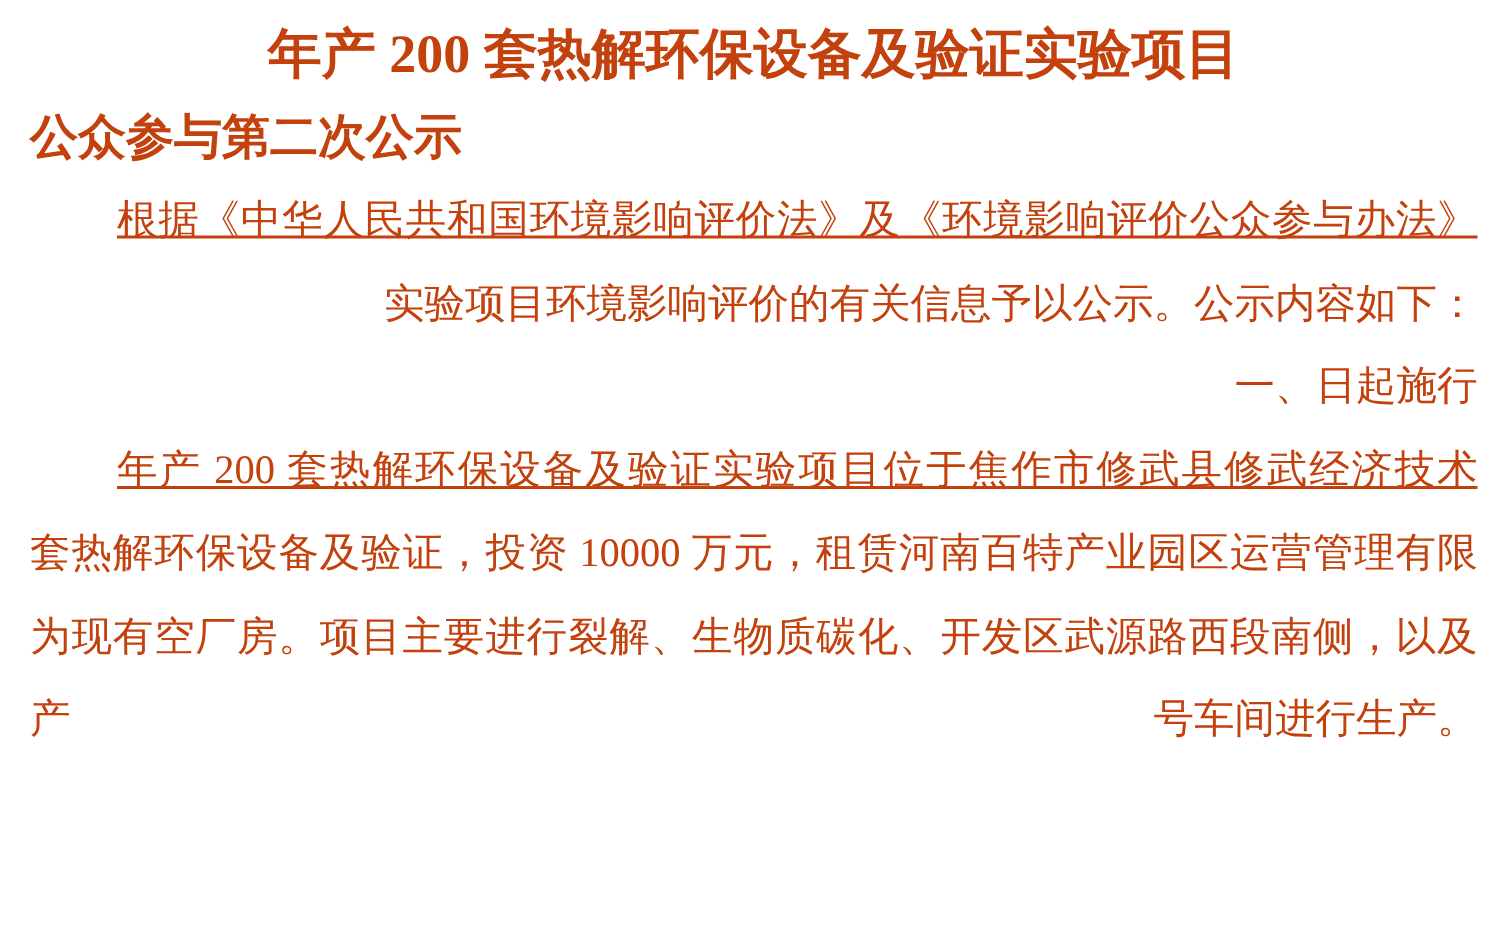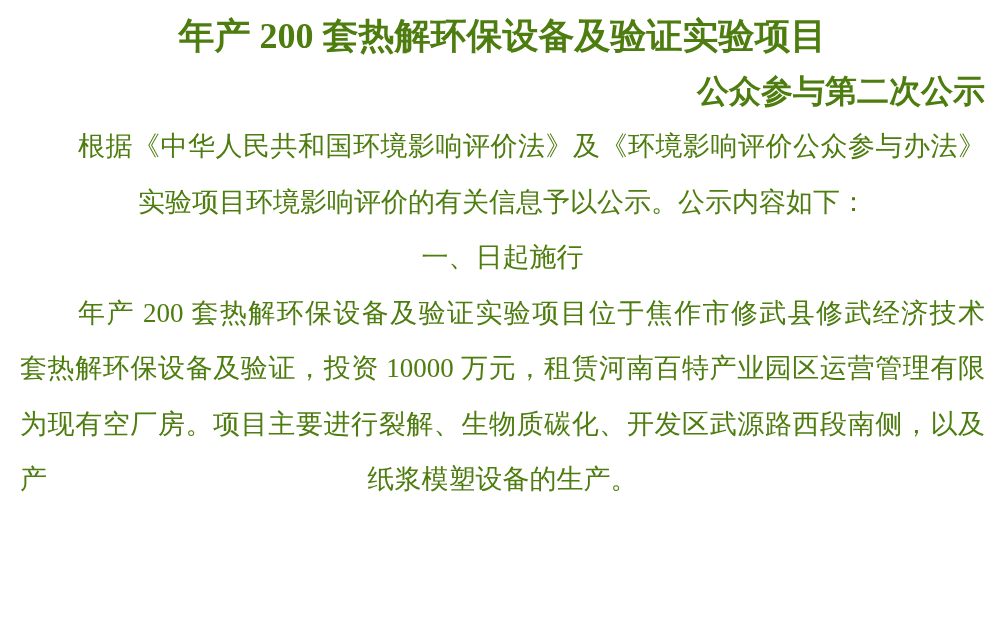--- a/index.html
+++ b/index.html
@@ -9,61 +9,62 @@
   }
   .page {
     position: relative;
     width: 1000px;
     height: 620px;
     background: #ffffff;
     box-sizing: border-box;
     padding: 8px 15px 0 20px;
     overflow: hidden;
     font-family: "Liberation Serif", "DejaVu Serif", serif;
-    color: #4d7c0f;
+    color: #c2410c;
   }
   .title-line1 {
     text-align: center;
     font-weight: bold;
     font-size: 36px;
     line-height: 56px;
     height: 56px;
     white-space: nowrap;
   }
   .title-line2 {
-    text-align: right;
+    text-align: left;
     font-weight: bold;
     font-size: 32px;
     line-height: 55px;
     height: 55px;
     white-space: nowrap;
   }
   .body-line {
     font-size: 27px;
     line-height: 55.5px;
     height: 55.5px;
-    text-align: center;
+    text-align: right;
   }
   .just {
     text-align: justify;
     text-align-last: justify;
   }
   .indent {
     text-indent: 58px;
+    text-decoration: underline;
   }
 </style>
 </head>
 <body>
 
 <div class="page">
   <div class="title-line1">年产 200 套热解环保设备及验证实验项目</div>
   <div class="title-line2">公众参与第二次公示</div>
 
   <div class="body-line indent just">根据《中华人民共和国环境影响评价法》及《环境影响评价公众参与办法》</div>
   <div class="body-line">实验项目环境影响评价的有关信息予以公示。公示内容如下：</div>
 
   <div class="body-line">一、日起施行</div>
 
   <div class="body-line indent just">年产 200 套热解环保设备及验证实验项目位于焦作市修武县修武经济技术</div>
   <div class="body-line just">套热解环保设备及验证，投资 10000 万元，租赁河南百特产业园区运营管理有限</div>
   <div class="body-line just">为现有空厂房。项目主要进行裂解、生物质碳化、开发区武源路西段南侧，以及产</div>
-  <div class="body-line">纸浆模塑设备的生产。</div>
+  <div class="body-line">号车间进行生产。</div>
 </div>
 
 </body></html>

